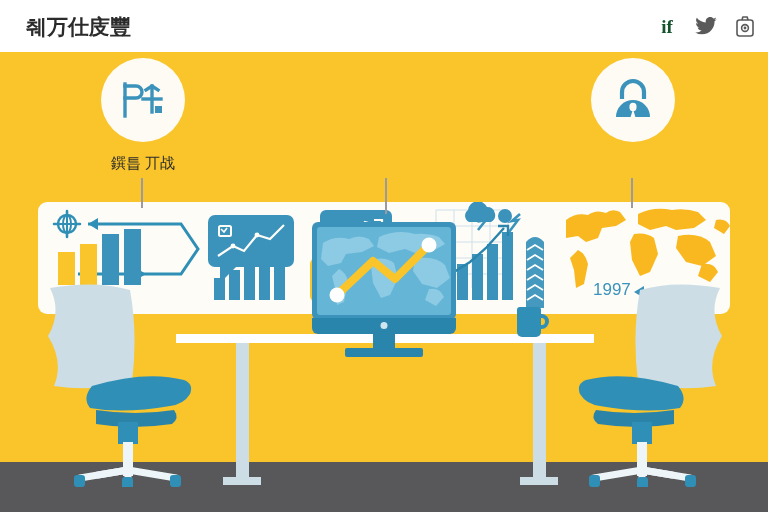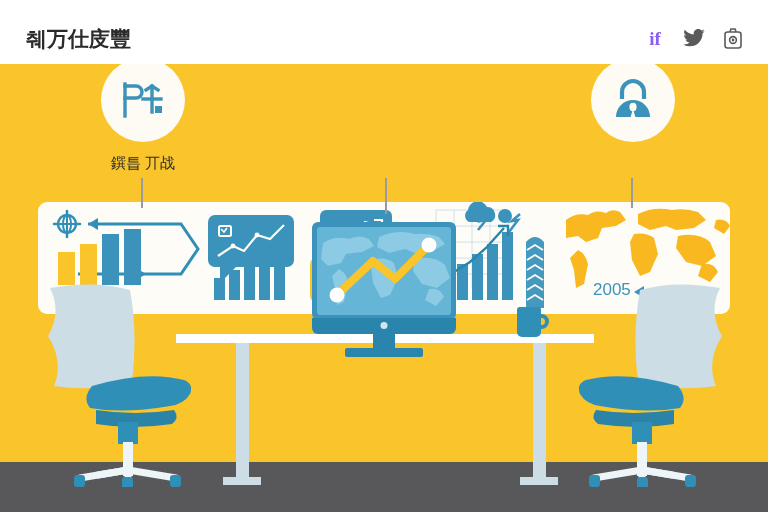--- a/index.html
+++ b/index.html
@@ -16,44 +16,43 @@
     background: #ffffff;
   }
 
   
   .header {
     position: absolute; left: 0; top: 0;
     width: 768px; height: 52px;
     background: #ffffff;
     display: flex; align-items: center;
     justify-content: space-between;
-    padding: 0 24px 0 26px;
+    padding: 0 12px 0 26px;
     z-index: 40;
-    margin-top: 12px;
   }
   .site-title {
     font-size: 21px;
     font-weight: bold;
     color: #2b2b2b;
     letter-spacing: 0px;
     white-space: nowrap;
     line-height: 1;
   }
   .social {
     display: flex; align-items: center; gap: 17px;
   }
   .social-icon {
     width: 22px; height: 22px;
     display: flex; align-items: center; justify-content: center;
     color: #5a5a5a;
   }
   .social-icon svg { display: block; }
   .fb-glyph {
     font-size: 19px; font-weight: bold;
-    color: #8b5cf6; font-family: "Liberation Serif", serif;
+    color: #14532d; font-family: "Liberation Serif", serif;
     line-height: 1;
   }
 
   
   .yellow-panel {
     position: absolute; left: 0; top: 52px;
     width: 768px; height: 410px;
     background: #f9c52b;
     overflow: hidden;
   }
@@ -377,21 +376,21 @@
         <path d="M664 62 q12 -2 16 8 l-8 10 l-12 -6 Z"></path>
         <path d="M678 18 q10 -2 14 6 l-6 8 l-10 -6 Z"></path>
       </g>
 
       <g>
         <path d="M597 90 L607 84 L607 96 Z" fill="#3b93bb" transform="translate(-1,0)"></path>
       </g>
 
     </svg>
 
-    <div class="year-label" style="left:555px; top:78px;">2005</div>
+    <div class="year-label" style="left:555px; top:78px;">1997</div>
   </div>
 
   <div class="monitor">
     <div class="monitor-body">
       <div class="monitor-screen">
         <svg width="134" height="88" viewBox="0 0 134 88" aria-hidden="true">
 
           <g fill="#8dcae4">
             <path d="M6 16 q12 -8 26 -4 q10 -5 20 0 l5 7 l-12 6 l-16 2 l-5 9 l-13 3 l-7 -7 Z"></path>
             <path d="M22 42 q8 4 9 13 l-4 20 l-7 3 l-2 -17 l-3 -12 Z"></path>

